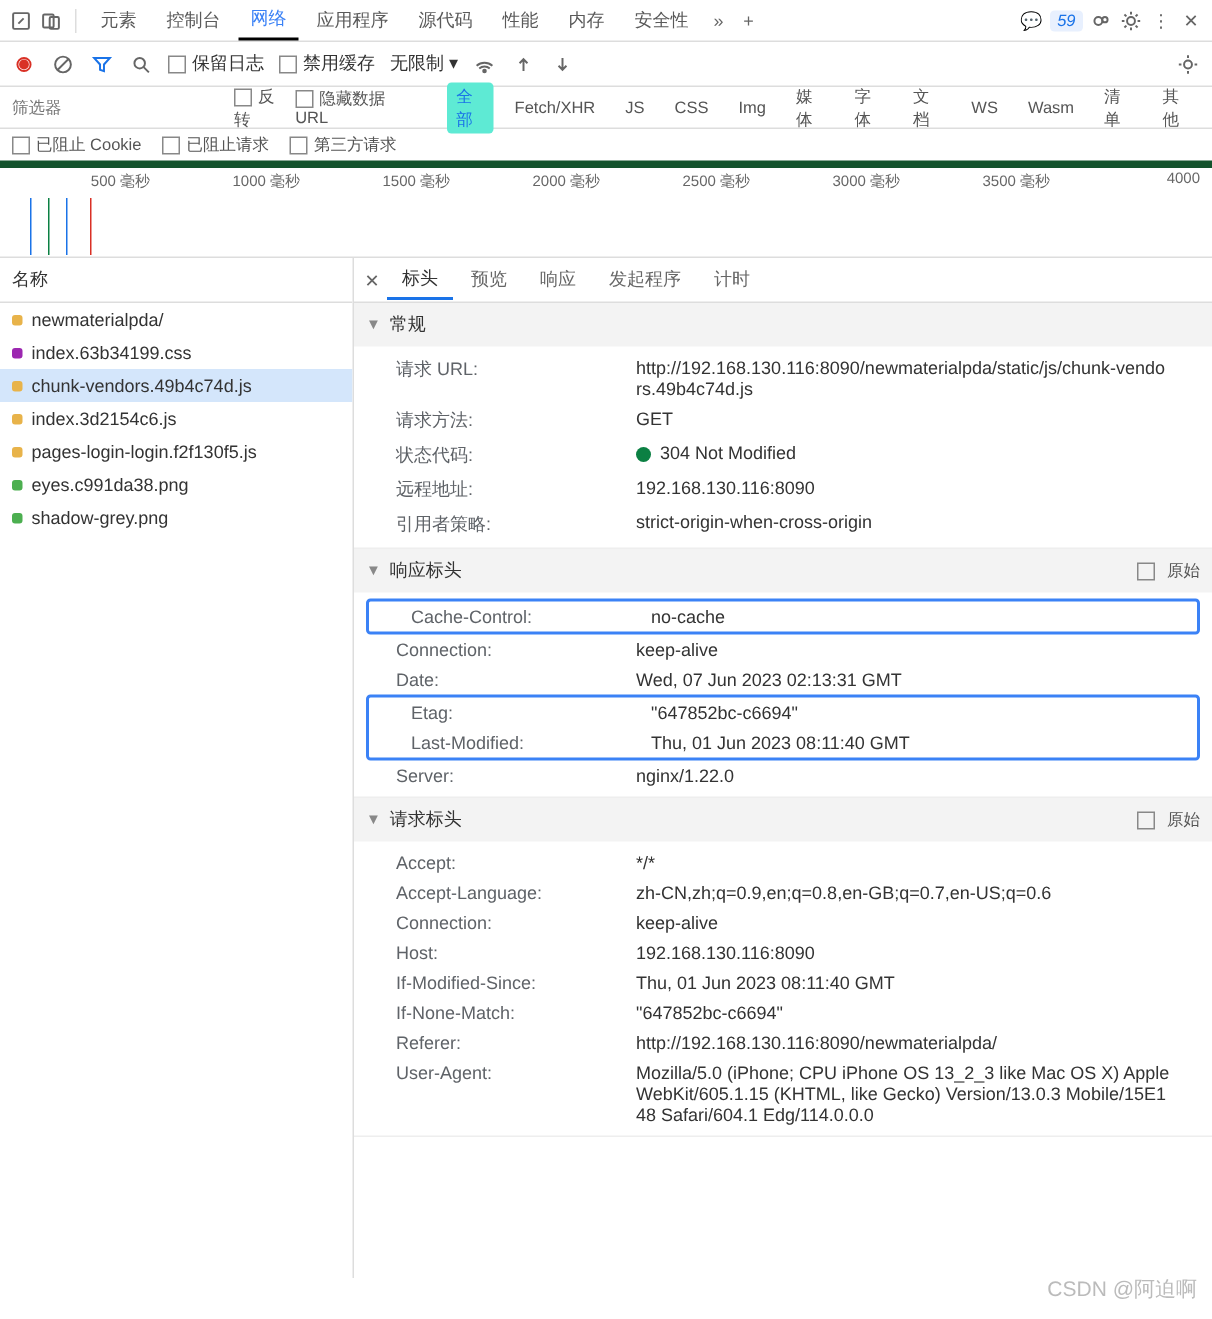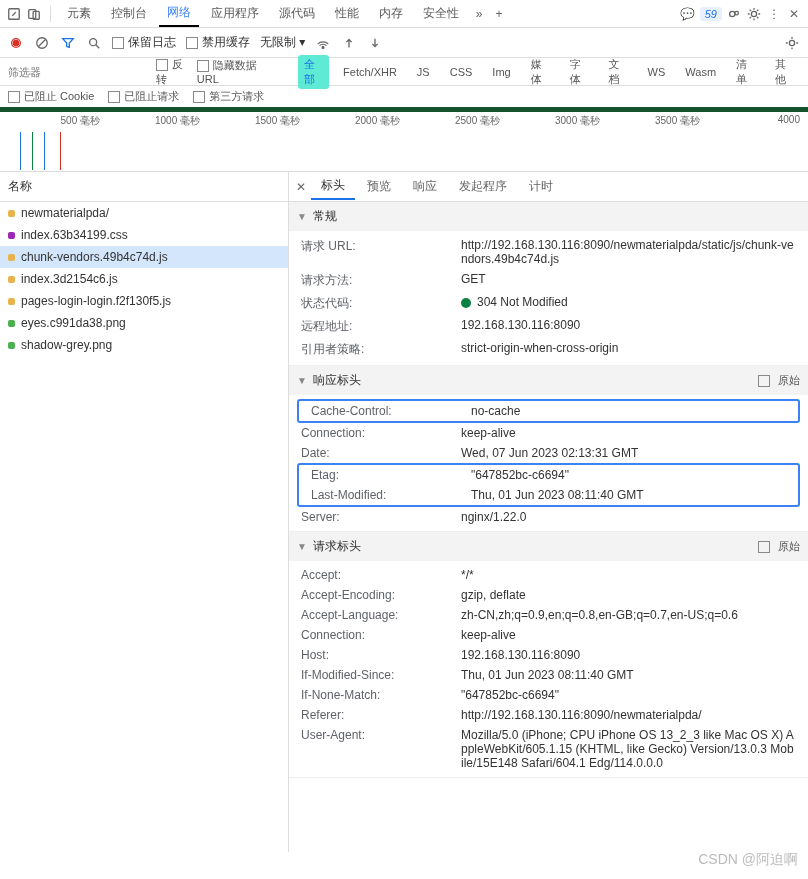--- a/index.html
+++ b/index.html
@@ -18,35 +18,35 @@
 .filterbar input.filt { border: none; outline: none; width: 140px; font-size: 11px; color: #999; }
 .filterbar .ftab { padding: 2px 6px; cursor: pointer; }
 .filterbar .ftab.active { background: #5eead4; color: #1a73e8; border-radius: 3px; margin-left: 20px; }
 .cookiebar { display: flex; align-items: center; height: 26px; border-bottom: 5px solid #14532d; padding: 0 8px; gap: 14px; font-size: 11px; color: #555; }
 .timeline { height: 60px; border-bottom: 1px solid #ddd; position: relative; overflow: hidden; }
 .timeline .marks { display: flex; justify-content: space-between; padding: 2px 4px; font-size: 10px; color: #666; }
 .timeline .marks span { flex:1; text-align:right; padding-right:4px;}
 .timeline .plot { position: relative; height: 38px; margin: 2px 4px; }
 .vline { position: absolute; top: 0; bottom: 0; width: 1px; }
 .main { display: flex; height: 680px; }
-.fileList { width: 289px; border-right: 1px solid #ddd; overflow: hidden; }
+.fileList { width: 236px; border-right: 1px solid #ddd; overflow: hidden; }
 .fileList .hdr { padding: 6px 8px; border-bottom: 1px solid #ddd; color: #333; }
 .fileList .row { display: flex; align-items: center; gap: 6px; padding: 4px 8px; cursor: pointer; white-space: nowrap; overflow: hidden; text-overflow: ellipsis; }
 .fileList .row.sel { background: #d4e6fb; }
 .fileList .row .dot { width: 7px; height: 7px; border-radius: 2px; flex-shrink:0;}
 .detail { flex: 1; display: flex; flex-direction: column; overflow-y: auto; }
 .dTabs { display: flex; align-items: center; height: 30px; border-bottom: 1px solid #ddd; padding: 0 4px; gap: 2px; }
 .dTabs .dtab { padding: 4px 10px; color: #666; cursor: pointer; }
 .dTabs .dtab.active { border-bottom: 2px solid #1a73e8; color: #333; }
 .section { border-bottom: 1px solid #eee; }
 .secHead { display: flex; align-items: center; padding: 6px 8px; background: #f3f3f3; color: #333; font-weight: 500; }
 .secHead .tri { margin-right: 6px; color: #888; font-size: 10px; }
 .secHead .chk { margin-left: auto; display:flex; align-items:center; gap:4px; font-weight:normal; font-size:11px; color:#555;}
 .kvlist { padding: 4px 0; }
-.kv { display: flex; padding: 3px 12px; font-size: 12px; }
+.kv { display: flex; padding: 3px 28px; font-size: 12px; }
 .kv .k { width: 160px; color: #5f6368; }
 .kv .v { flex: 1; color: #333; word-break: break-all; }
 .status-dot { display:inline-block; width:10px; height:10px; border-radius:50%; background:#0b8043; margin-right:6px; vertical-align:middle;}
 .hlbox { border: 2px solid #3b82f6; border-radius: 3px; margin: 0 8px; }
 .cb { width:12px; height:12px; border:1px solid #888; display:inline-block; vertical-align:middle; margin-right:4px;}
 .watermark { position: fixed; right: 10px; bottom: 10px; color: rgba(120,120,120,.5); font-size: 14px; }
 </style>
 </head>
 <body>
 
@@ -310,24 +310,20 @@
             <span class="cb"></span>
             <span>原始</span>
           </span>
         </div>
       <div class="kvlist">
         <div class="kv">
             <span class="k">Accept:</span>
             <span class="v">*/*</span>
           </div>
         <div class="kv">
-            <span class="k">Accept-Encoding:</span>
-            <span class="v">gzip, deflate</span>
-          </div>
-        <div class="kv">
             <span class="k">Accept-Language:</span>
             <span class="v">zh-CN,zh;q=0.9,en;q=0.8,en-GB;q=0.7,en-US;q=0.6</span>
           </div>
         <div class="kv">
             <span class="k">Connection:</span>
             <span class="v">keep-alive</span>
           </div>
         <div class="kv">
             <span class="k">Host:</span>
             <span class="v">192.168.130.116:8090</span>

